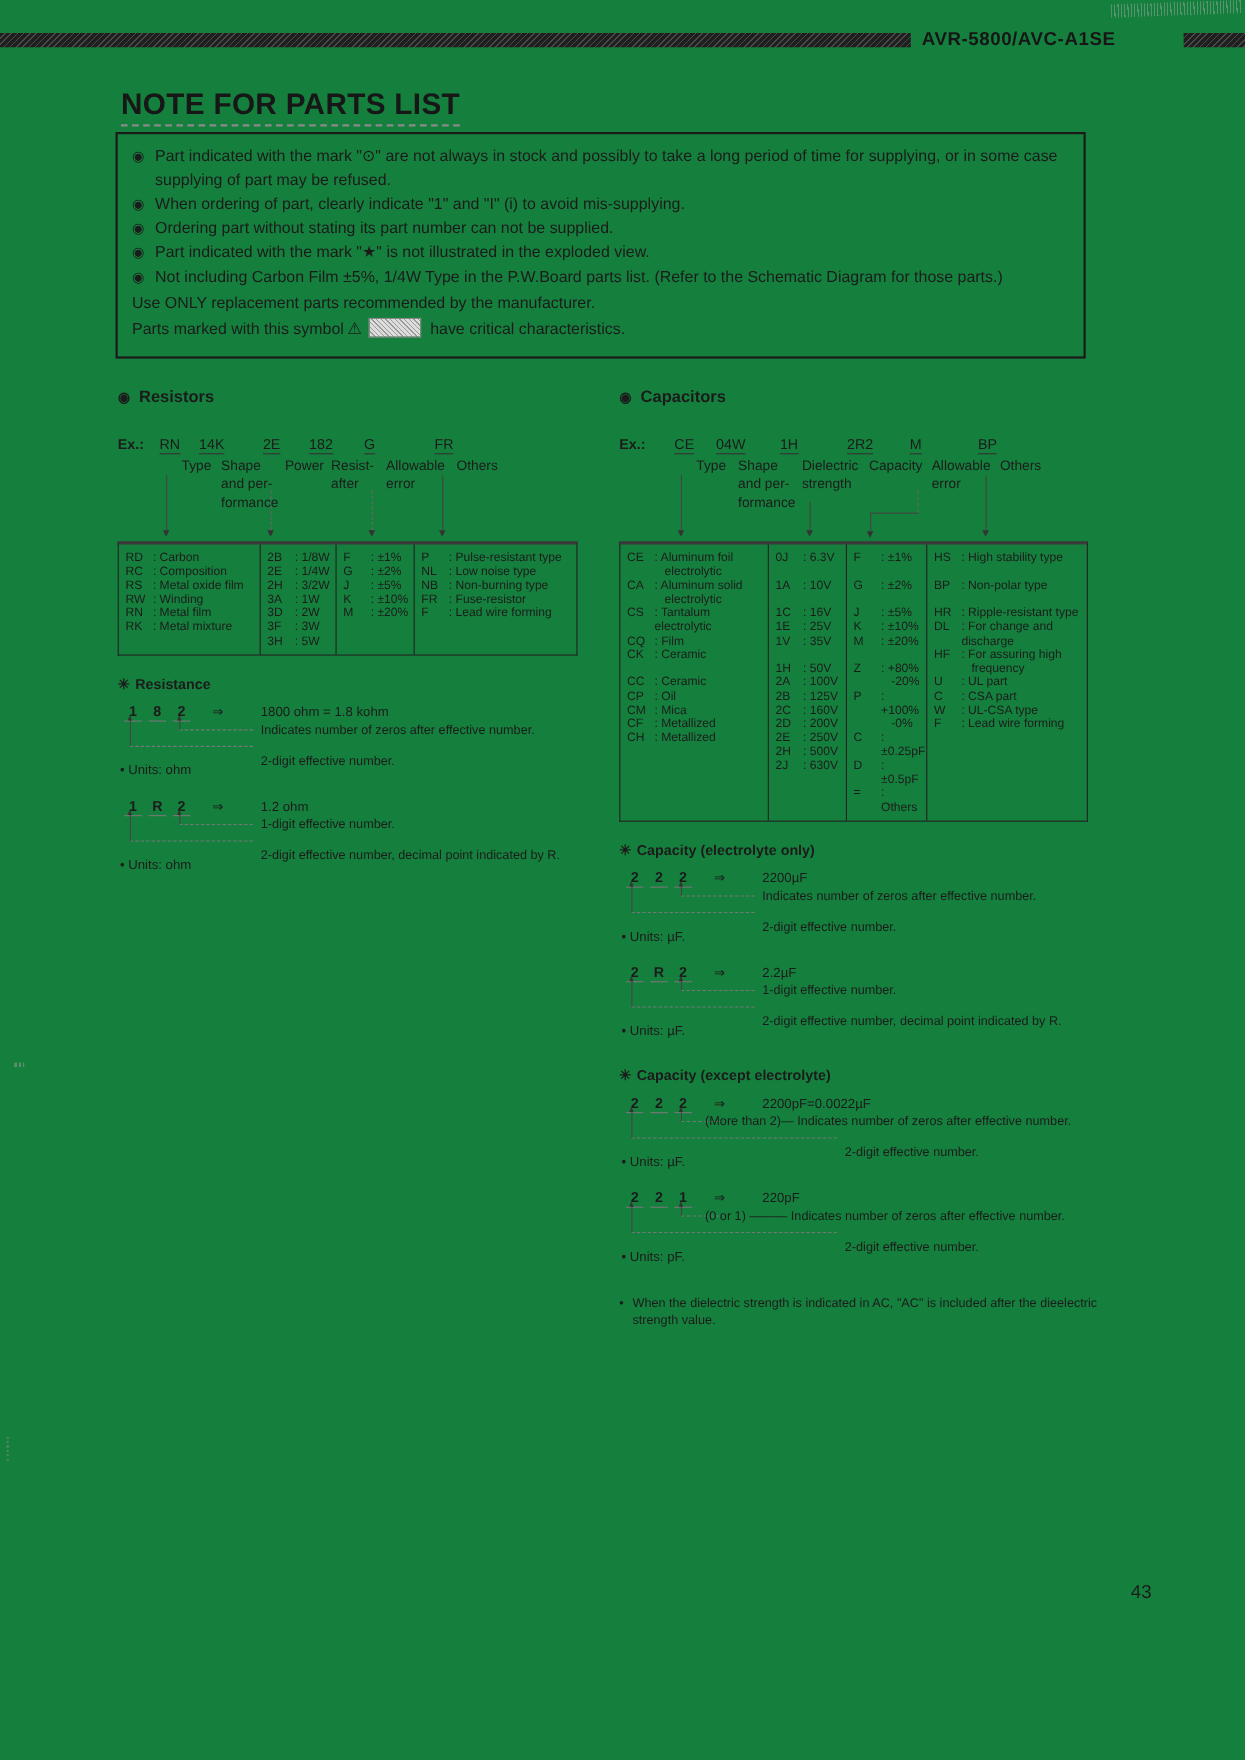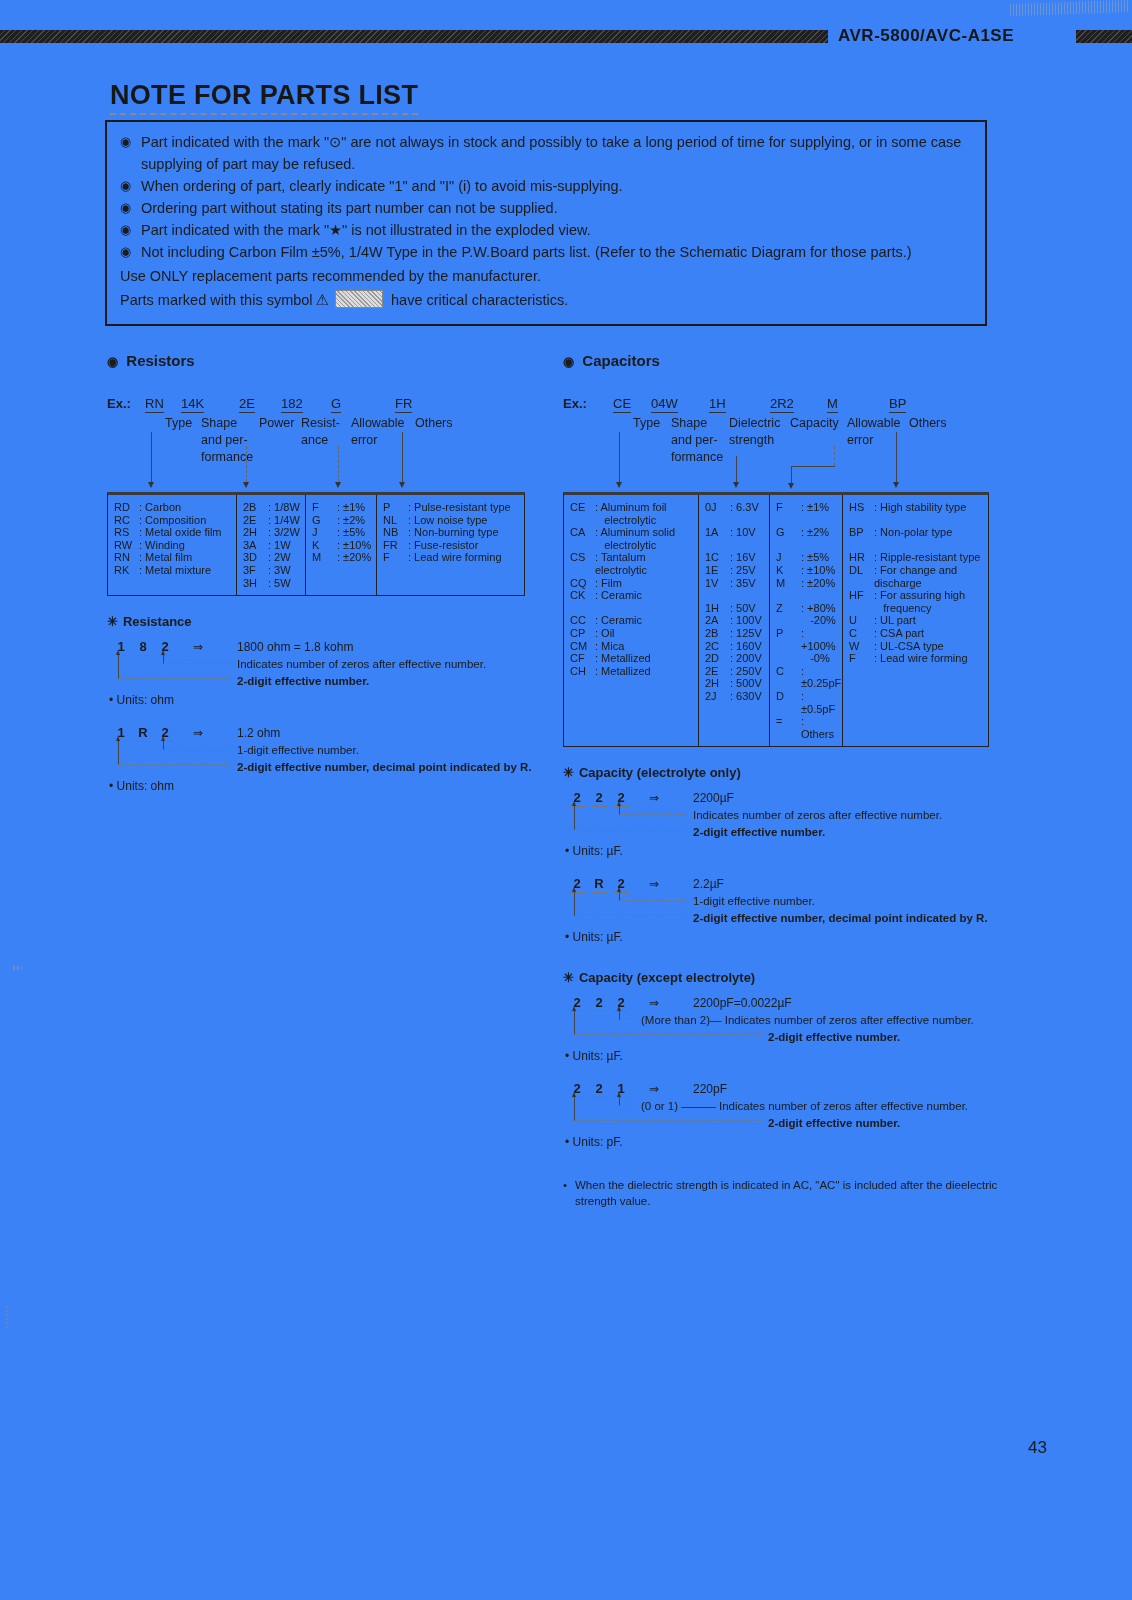--- a/index.html
+++ b/index.html
@@ -1,20 +1,20 @@
 <!DOCTYPE html>
 <html><head>
 <meta charset="utf-8">
 <style>
   html,body{margin:0;padding:0;background:#e8e8e6;}
   .page{
     position:relative;
     width:1132px;height:1600px;
     margin:0 auto;
-    background:#3b82f6;
+    background:#15803d;
     font-family:"Liberation Sans", sans-serif;
     color:#1b1b1b;
     overflow:hidden;
   }
   
   .hbar{position:absolute;top:30px;height:13px;background:repeating-linear-gradient(135deg,#1f1f1f 0 3px,#4a4a4a 3px 4px);}
   .hbar-left{left:0;width:828px;}
   .hbar-right{left:1076px;width:56px;}
   .hmodel{position:absolute;left:838px;top:26px;font-size:17px;font-weight:bold;letter-spacing:.5px;color:#161616;}
   .corner-art{position:absolute;left:1010px;top:2px;width:120px;height:12px;opacity:.45;
@@ -84,21 +84,21 @@
   
   .sub{font-size:13px;font-weight:bold;margin-top:18px;}
   .sub .mark{margin-right:5px;}
   .diag{position:relative;height:76px;margin-top:10px;font-size:12px;width:460px;}
   .diag .dgt{position:absolute;top:0;width:16px;text-align:center;font-weight:bold;font-size:13px;
     border-bottom:1px solid #777;padding-bottom:1px;}
   .diag .dg1{left:6px;} .diag .dg2{left:28px;} .diag .dg3{left:50px;}
   .diag .imply{position:absolute;left:86px;top:1px;}
   .diag .result{position:absolute;left:130px;top:1px;}
   .diag .n1{position:absolute;left:130px;top:19px;font-size:11.5px;}
-  .diag .n2{position:absolute;left:130px;top:36px;font-size:11.5px;font-weight:bold;}
+  .diag .n2{position:absolute;left:130px;top:47px;font-size:11.5px;}
   .diag .units{position:absolute;left:2px;top:54px;font-size:12px;}
   .diag .hookA{position:absolute;left:56px;top:15px;width:66px;height:9px;
     border-left:1px solid #444;border-bottom:1px dashed #777;}
   .diag .hookB{position:absolute;left:11px;top:15px;width:111px;height:24px;
     border-left:1px solid #444;border-bottom:1px dashed #777;}
   .diag .hookA::before,.diag .hookB::before{content:'';position:absolute;top:-4px;left:-3px;
     border-left:2.5px solid transparent;border-right:2.5px solid transparent;border-bottom:5px solid #333;}
   .diag.wide .n1{left:78px;}
   .diag.wide .n2{left:205px;}
   .diag.wide .hookA{width:34px;}
@@ -185,21 +185,21 @@
         </div>
 
         <div class="ex-item">
           <span class="ex-code">2E</span>
           <div class="ex-txt">Power</div>
         </div>
 
         <div class="ex-item">
           <span class="ex-code">182</span>
           <div class="ex-txt">Resist-
-ance</div>
+after</div>
         </div>
 
         <div class="ex-item">
           <span class="ex-code">G</span>
           <div class="ex-txt">Allowable
 error</div>
         </div>
 
         <div class="ex-item">
           <span class="ex-code">FR</span>

